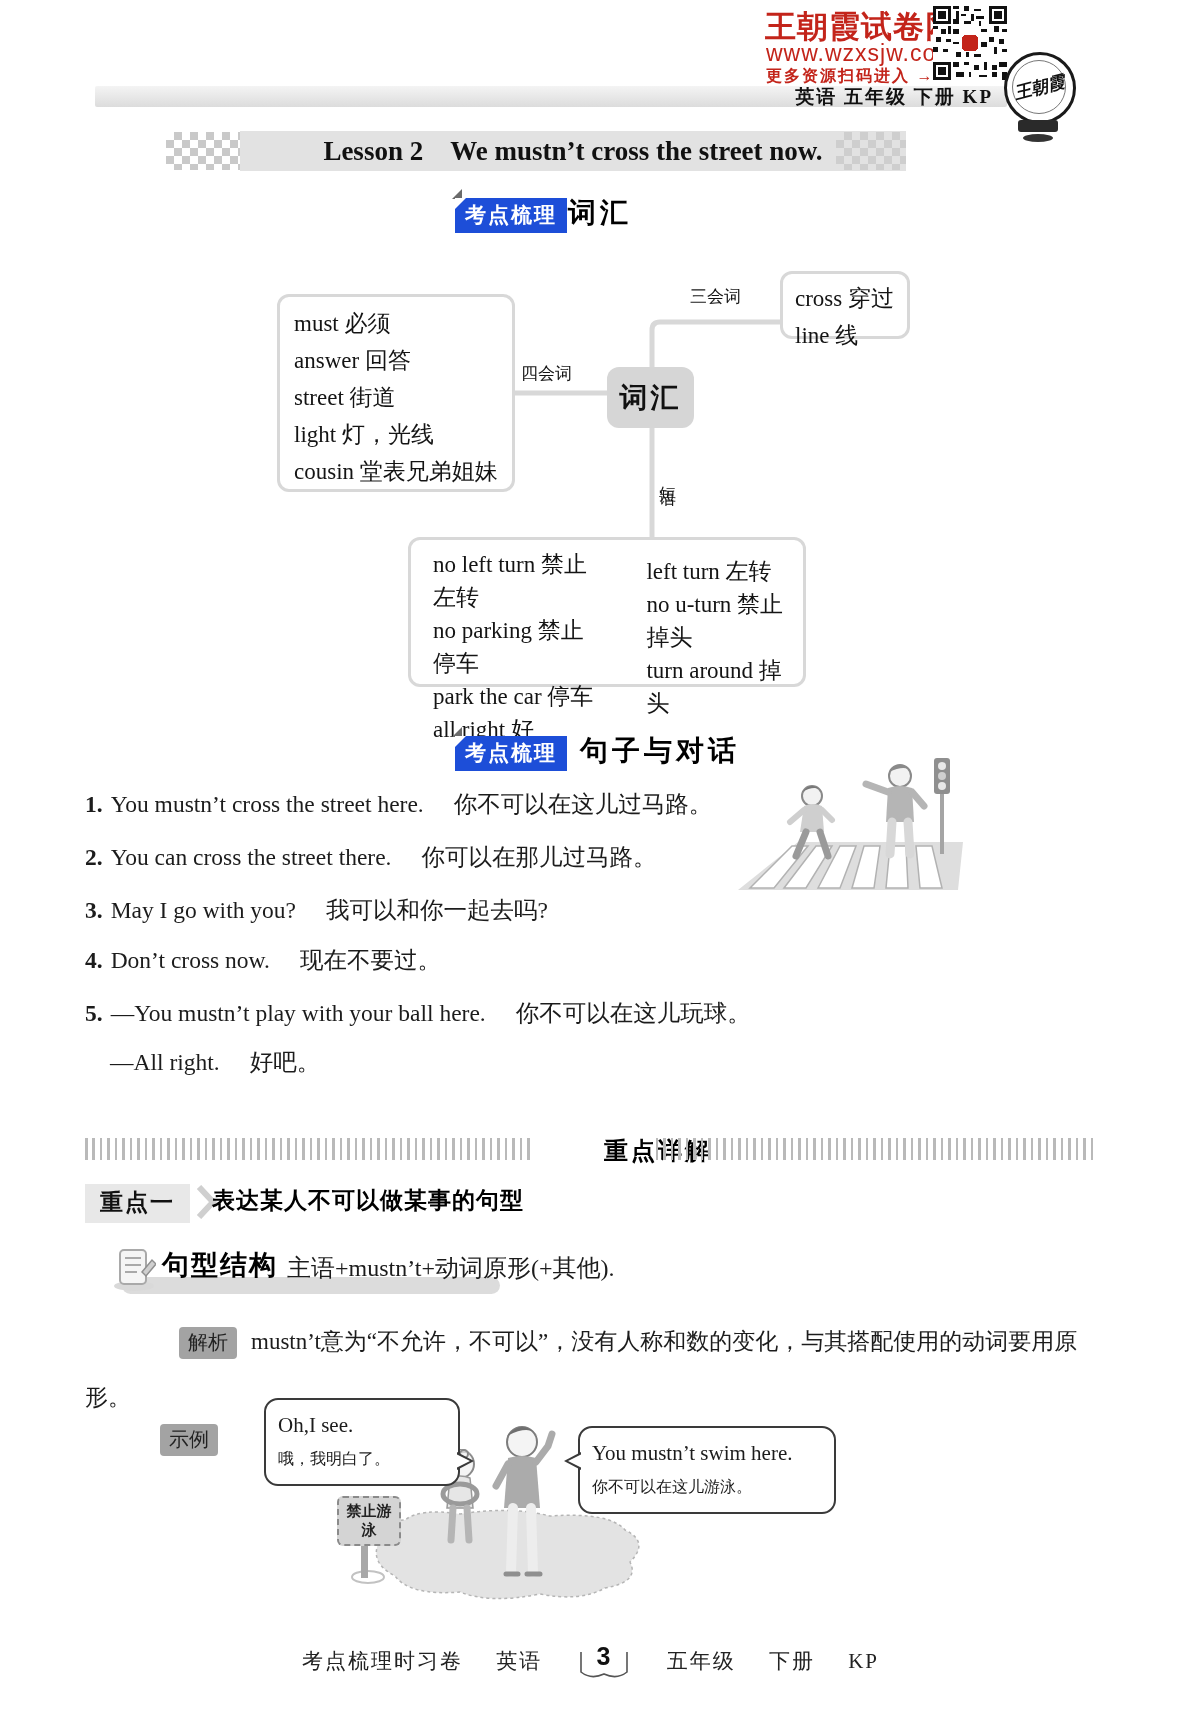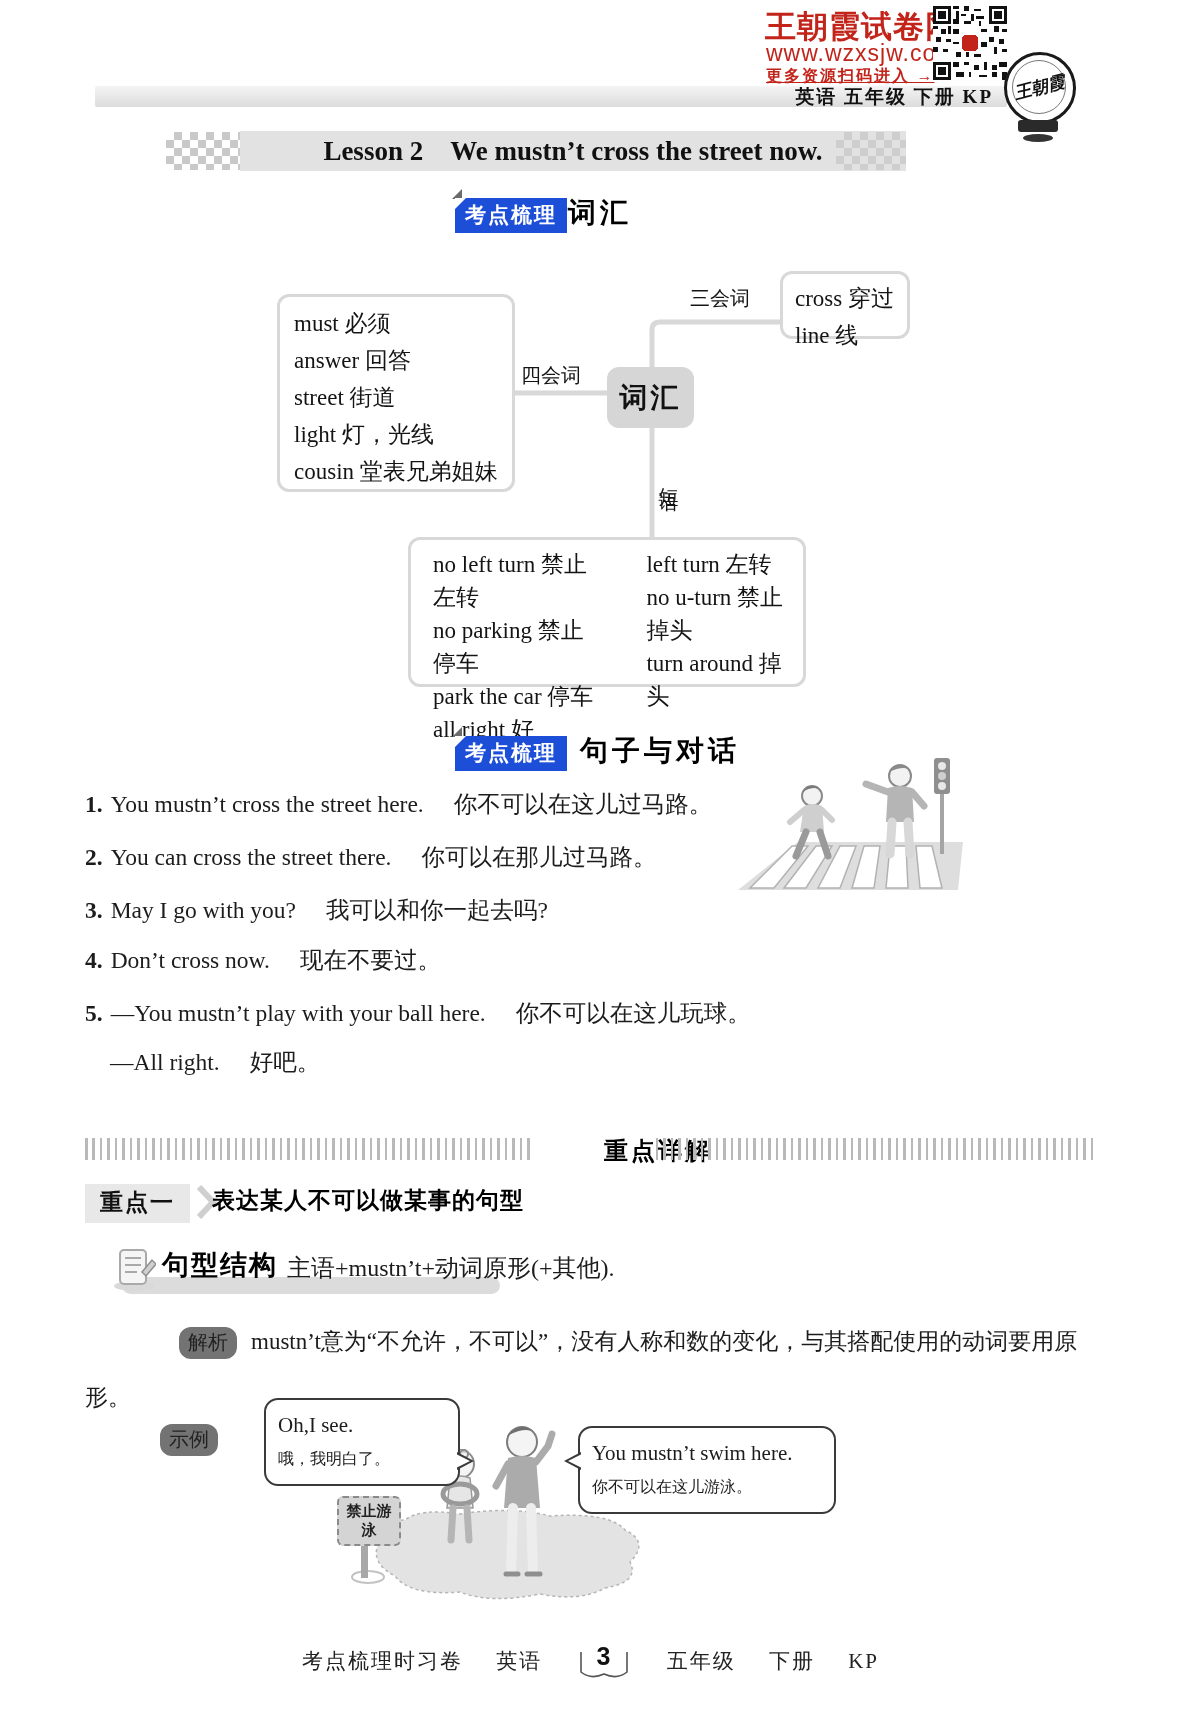--- a/index.html
+++ b/index.html
@@ -6,21 +6,21 @@
   body{width:1181px;height:1730px;position:relative;overflow:hidden;
        font-family:"Liberation Serif","DejaVu Serif",serif;color:#1c1c1c;}
   .abs{position:absolute;}
 
   
   .brand-name{left:765px;top:6px;width:170px;font-family:"Liberation Sans","DejaVu Sans",sans-serif;
     font-weight:bold;font-size:31px;color:#c3241a;letter-spacing:1px;white-space:nowrap;}
   .brand-url{left:766px;top:40px;font-family:"Liberation Sans","DejaVu Sans",sans-serif;
     font-size:23px;color:#c3241a;letter-spacing:1px;}
   .brand-scan{left:766px;top:66px;font-family:"Liberation Sans","DejaVu Sans",sans-serif;
-    font-weight:bold;font-size:16px;color:#c3241a;letter-spacing:2px;text-decoration:underline;}
+    font-weight:bold;font-size:16px;color:#c3241a;letter-spacing:2px;}
   .qr{left:933px;top:6px;}
   .seal{left:1004px;top:52px;width:66px;height:66px;border:3px solid #1a1a1a;border-radius:50%;
     background:#fff;z-index:5;}
   .seal-inner{position:absolute;left:5px;top:5px;width:52px;height:52px;border:1px solid #777;
     border-radius:50%;display:flex;align-items:center;justify-content:center;}
   .seal-txt{font-family:"Liberation Serif",serif;font-style:italic;font-weight:bold;
     font-size:17px;color:#111;transform:rotate(-14deg);}
   .seal-banner{left:1018px;top:120px;width:40px;height:12px;background:#2a2a2a;border-radius:3px;z-index:6;}
   .seal-base{left:1023px;top:134px;width:30px;height:8px;background:#333;border-radius:50%;z-index:6;}
 
@@ -49,22 +49,22 @@
   .sec-head{position:absolute;font-family:"Liberation Sans","DejaVu Sans",sans-serif;
     font-weight:bold;font-size:28px;color:#000;letter-spacing:4px;}
 
   
   .mm-box{position:absolute;background:#fff;border:3px solid #d8d8d8;border-radius:12px;
     box-sizing:border-box;font-size:23px;color:#141414;}
   .mm-four{left:277px;top:294px;width:238px;height:198px;padding:8px 0 0 14px;line-height:37px;}
   .mm-three{left:780px;top:271px;width:130px;height:68px;padding:6px 0 0 12px;line-height:37px;}
   .mm-phrases{left:408px;top:537px;width:398px;height:150px;padding:8px 0 0 22px;line-height:33px;
     display:flex;}
-  .mm-phrases .col2{margin-left:42px;}
-  .mm-label{position:absolute;font-size:20px;color:#141414;}
+  .mm-phrases .col2{margin-left:42px;margin-top:7px;}
+  .mm-label{position:absolute;font-size:17px;color:#141414;}
   .mm-center{left:607px;top:367px;width:87px;height:61px;background:#d6d6d6;border-radius:12px;
     position:absolute;display:flex;align-items:center;justify-content:center;
     font-family:"Liberation Sans","DejaVu Sans",sans-serif;font-weight:bold;font-size:28px;letter-spacing:3px;color:#111;}
   .mm-phrase-label{writing-mode:vertical-rl;letter-spacing:4px;}
 
   
   .sentence{position:absolute;left:85px;font-size:23.5px;white-space:nowrap;}
   .s-num{font-weight:bold;margin-right:8px;}
   .s-zh{margin-left:30px;}
 
@@ -80,21 +80,21 @@
     font-weight:bold;font-size:23px;color:#000;letter-spacing:1px;}
 
   
   .pattern-pill{left:122px;top:1277px;width:378px;height:17px;background:#dcdcdc;border-radius:9px;}
   .pattern-label{left:162px;top:1247px;font-family:"Liberation Sans","DejaVu Sans",sans-serif;
     font-weight:bold;font-size:27px;color:#000;letter-spacing:2px;}
   .pattern-text{left:287px;top:1252px;font-size:24px;}
 
   
   .analysis{left:85px;top:1314px;width:1014px;font-size:23px;line-height:56px;text-indent:94px;}
-  .mini-pill{display:inline-block;background:#737373;border-radius:12px;padding:0 9px 2px;
+  .mini-pill{display:inline-block;background:#a3a3a3;border-radius:4px;padding:0 9px 2px;
     font-size:20px;color:#222;margin-right:14px;text-indent:0;line-height:30px;}
 
   
   .example-pill{left:160px;top:1424px;}
   .bubble{position:absolute;background:#fff;border:2px solid #3a3a3a;border-radius:14px;
     padding:8px 12px;line-height:34px;z-index:3;}
   .bubble .en{font-size:21px;display:block;}
   .bubble .zh{font-size:16px;display:block;font-family:Liberation Serif, serif;}
   .bubble-l{left:264px;top:1398px;width:168px;}
   .bubble-l:after{content:"";position:absolute;right:-16px;top:52px;width:0;height:0;

